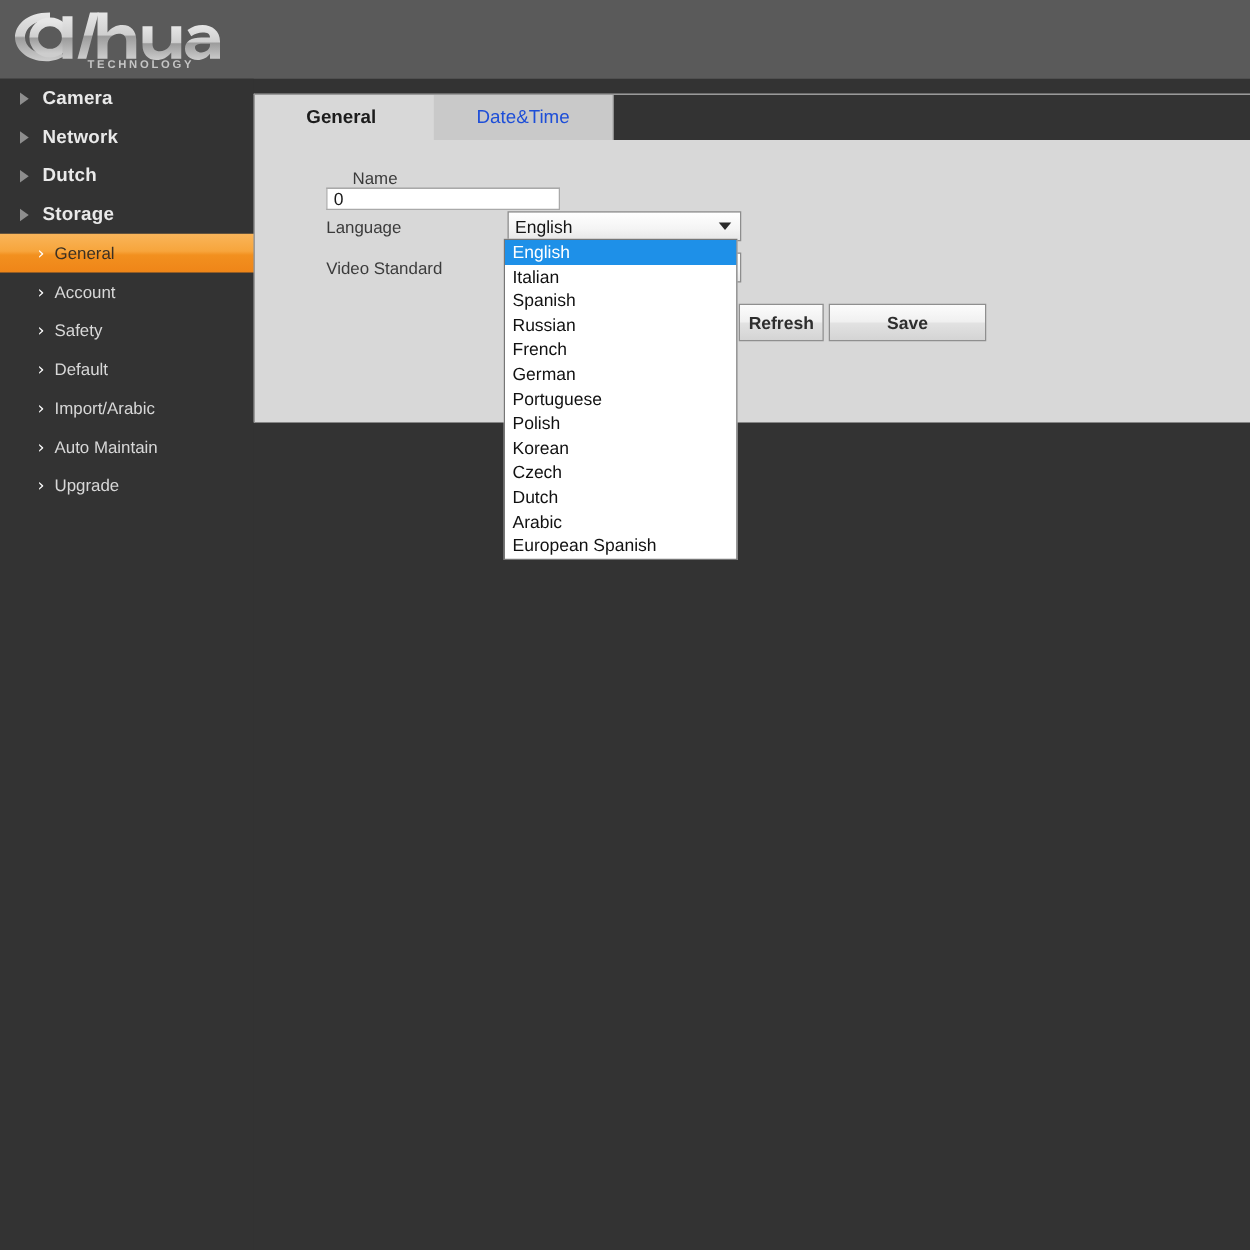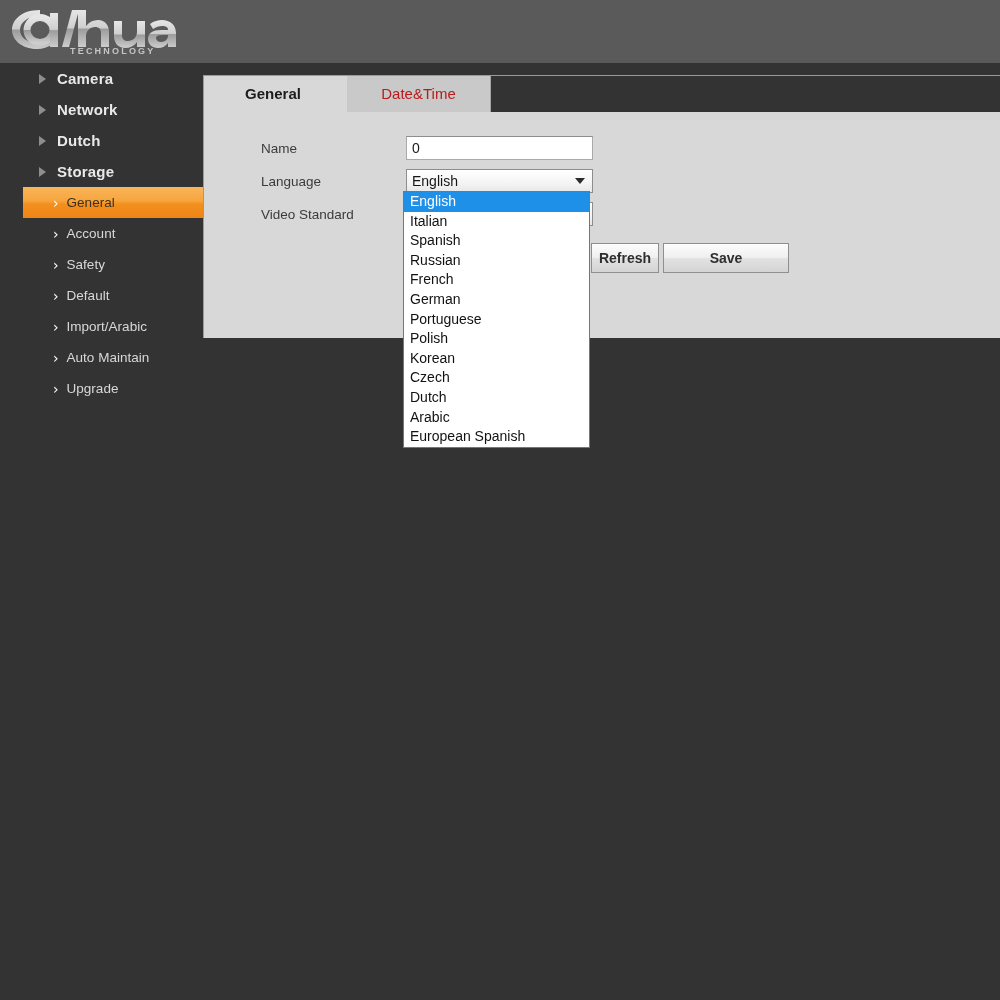--- a/index.html
+++ b/index.html
@@ -31,21 +31,20 @@
   }
   .logo svg { display: block; }
 
   
   .sidebar {
     position: absolute;
     left: 0; top: 63px;
     width: 203px;
     height: 937px;
     background: #333333;
-    padding-left: 23px;
   }
   .nav-top {
     position: relative;
     height: 31px;
     display: flex;
     align-items: center;
     padding-left: 16px;
     box-sizing: border-box;
     cursor: pointer;
   }
@@ -128,21 +127,21 @@
   .tab.active {
     width: 138px;
     background: #d8d8d8;
     color: #1c1c1c;
     font-weight: bold;
   }
   .tab.inactive {
     width: 144px;
     margin-left: 5px;
     background: #c9c9c9;
-    color: #b91c1c;
+    color: #1d4ed8;
     border-right: 1px solid #a5a5a5;
   }
   .tabs-gap { flex: 1; background: #333333; }
 
   
   .form { position: absolute; left: 0; top: 36px; width: 100%; }
   .row {
     position: absolute;
     left: 57px;
     height: 26px;
@@ -323,21 +322,21 @@
 <div class="content">
 
   <div class="tabs">
     <div class="tab active">General</div>
     <div class="tab inactive">Date&amp;Time</div>
     <div class="tabs-gap"></div>
   </div>
 
   <div class="form">
 
-    <div class="row" style="top: 23px;">
+    <div class="row" style="top: 23px; flex-direction: column;">
       <div class="row-label">Name</div>
       <input class="txtinput" type="text" value="0" style="">
     </div>
 
     <div class="row" style="top: 56px;">
       <div class="row-label">Language</div>
       <div class="selectbox">
         <span class="val">English</span>
         <span class="chevdown"></span>
       </div>

